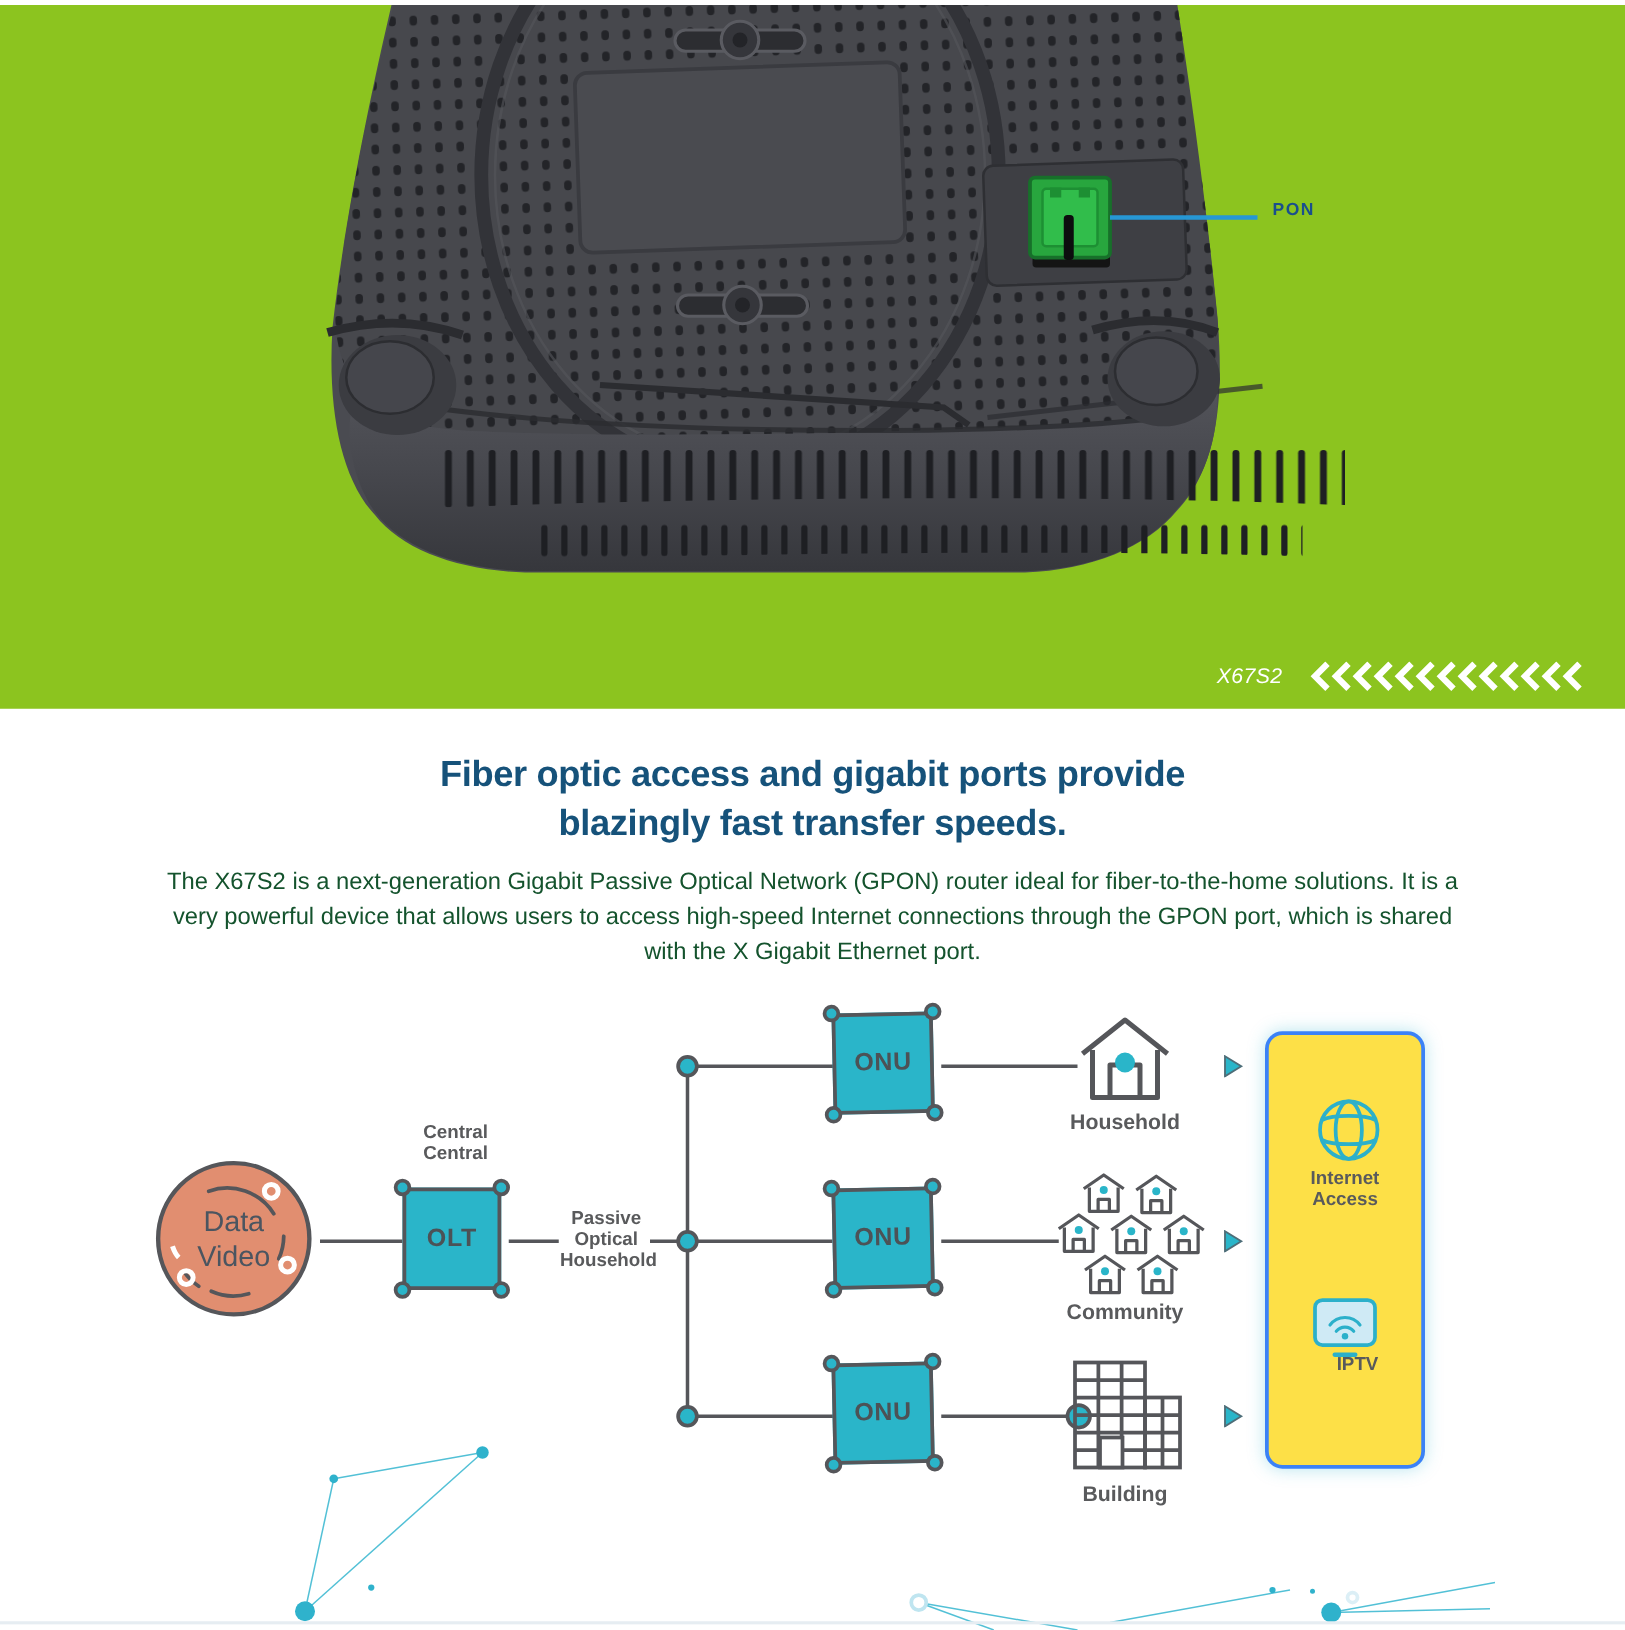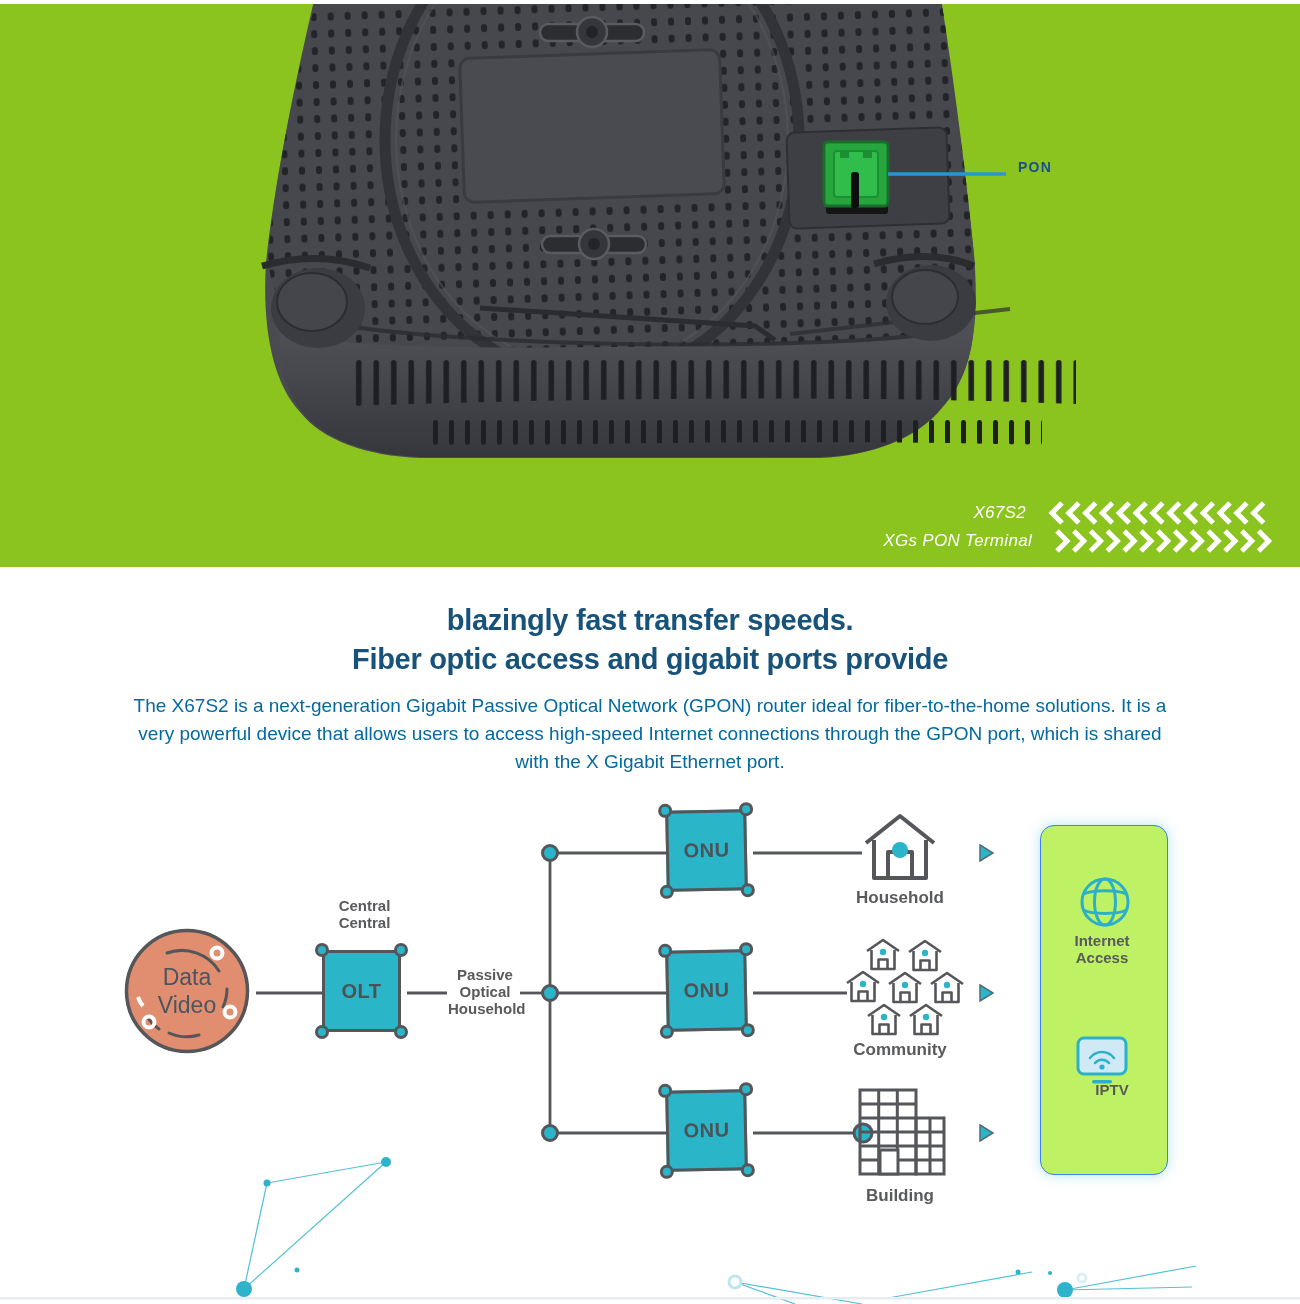--- a/index.html
+++ b/index.html
@@ -14,43 +14,43 @@
   .hero svg.device { position:absolute; left:0; top:0; }
   .pon-label { position:absolute; left:1018px; top:155px; font-size:14px; font-weight:600; letter-spacing:1.2px; color:#1a4f8c; }
   .hero-caption { position:absolute; right:30px; bottom:14px; display:flex; flex-direction:column; align-items:flex-end; gap:4px; }
   .cap-row { display:flex; align-items:center; gap:22px;font-style:italic; }
   .cap-txt { color:#ffffff; font-size:17px; letter-spacing:.3px; white-space:nowrap; }
   .cap-row.second svg { margin-right:-6px; }
 
   
   .intro { position:absolute; left:0; top:567px; width:1300px; height:223px; text-align:center; }
   .headline { margin-top:34px; font-size:29px; line-height:39px; font-weight:700; letter-spacing:-0.3px; color:#16527a; }
-  .intro p { width:1060px; margin:13px auto 0; font-size:19px; line-height:28px; color:#0369a1; }
+  .intro p { width:1060px; margin:13px auto 0; font-size:19px; line-height:28px; color:#14532d; }
 
   
   .diagram { position:absolute; left:0; top:790px; width:1300px; height:514px; }
   .abs { position:absolute; }
   .lbl { position:absolute; font-weight:700; color:#595a5c; text-align:center; }
   .lbl-sm { font-size:15px; line-height:17px;text-align:center; }
   .lbl-lg { font-size:17px; line-height:19px; }
 
   .tealbox { position:absolute; background:#2ab5c9; border:3px solid #55565a;
     display:flex; align-items:center; justify-content:center;
     font-weight:700; font-size:20px; color:#4c5256; letter-spacing:.5px; }
   .cnr { position:absolute; width:14px; height:14px; border-radius:50%; background:#2ab5c9; border:3px solid #55565a; }
   .cnr.tl{left:-10px;top:-10px} .cnr.tr{right:-10px;top:-10px}
   .cnr.bl{left:-10px;bottom:-10px} .cnr.br{right:-10px;bottom:-10px}
   .onu { transform:rotate(-1.2deg); }
 
   .dv-wrap { position:absolute; left:123px; top:137px; width:128px; height:128px; }
   .dv-text { position:absolute; inset:0; display:flex; flex-direction:column; align-items:center; justify-content:center;
     color:#4b5560; font-size:23px; line-height:28px; }
 
-  .panel { position:absolute; left:1040px; top:35px; width:128px; height:350px;
-    background:#bef264; border:1px solid #3b82f6; border-radius:14px;
+  .panel { position:absolute; left:1012px; top:35px; width:128px; height:350px;
+    background:#fde047; border:3px solid #3b82f6; border-radius:14px;
     box-shadow:0 0 14px rgba(53,181,207,.35); }
   .panel .icon-globe { position:absolute; left:38px; top:50px; }
   .panel .svc-internet { position:absolute; left:0; top:106px; width:122px; }
   .panel .icon-tv { position:absolute; left:35px; top:210px; }
   .panel .svc-iptv { position:absolute; left:0; top:255px; width:142px; }
 </style>
 </head>
 <body>
 
 <svg width="0" height="0" style="position:absolute">
@@ -152,47 +152,27 @@
             <path d="M14 2 4 12 14 22" transform="translate(100.8)"></path>
             <path d="M14 2 4 12 14 22" transform="translate(117.6)"></path>
             <path d="M14 2 4 12 14 22" transform="translate(134.4)"></path>
             <path d="M14 2 4 12 14 22" transform="translate(151.2)"></path>
             <path d="M14 2 4 12 14 22" transform="translate(168)"></path>
             <path d="M14 2 4 12 14 22" transform="translate(184.8)"></path>
             <path d="M14 2 4 12 14 22" transform="translate(201.6)"></path>
         </g>
       </svg>
     </div>
-    <div class="cap-row second">
-      <span class="cap-txt">XGs PON Terminal</span>
-      <svg width="222" height="24" viewBox="0 0 222 24">
-        <g fill="none" stroke="#ffffff" stroke-width="5">
-          <path d="M3 2 13 12 3 22"></path>
-            <path d="M3 2 13 12 3 22" transform="translate(16.8)"></path>
-            <path d="M3 2 13 12 3 22" transform="translate(33.6)"></path>
-            <path d="M3 2 13 12 3 22" transform="translate(50.4)"></path>
-            <path d="M3 2 13 12 3 22" transform="translate(67.2)"></path>
-            <path d="M3 2 13 12 3 22" transform="translate(84)"></path>
-            <path d="M3 2 13 12 3 22" transform="translate(100.8)"></path>
-            <path d="M3 2 13 12 3 22" transform="translate(117.6)"></path>
-            <path d="M3 2 13 12 3 22" transform="translate(134.4)"></path>
-            <path d="M3 2 13 12 3 22" transform="translate(151.2)"></path>
-            <path d="M3 2 13 12 3 22" transform="translate(168)"></path>
-            <path d="M3 2 13 12 3 22" transform="translate(184.8)"></path>
-            <path d="M3 2 13 12 3 22" transform="translate(201.6)"></path>
-        </g>
-      </svg>
-    </div>
   </div>
 </div>
 
 <section class="intro">
   <h1 class="headline">
+    <div>Fiber optic access and gigabit ports provide</div>
     <div>blazingly fast transfer speeds.</div>
-    <div>Fiber optic access and gigabit ports provide</div>
   </h1>
   <p>The X67S2 is a next-generation Gigabit Passive Optical Network (GPON) router ideal for fiber-to-the-home solutions. It is a very powerful device that allows users to access high-speed Internet connections through the GPON port, which is shared with the X Gigabit Ethernet port.</p>
 </section>
 
 <div class="diagram">
 
   <svg class="abs" style="left:0;top:0" width="1300" height="514" viewBox="0 0 1300 514">
 
     <g stroke="#35b6cf" stroke-width="1.2" opacity=".85">
       <line x1="244" y1="499" x2="267" y2="393"></line>

